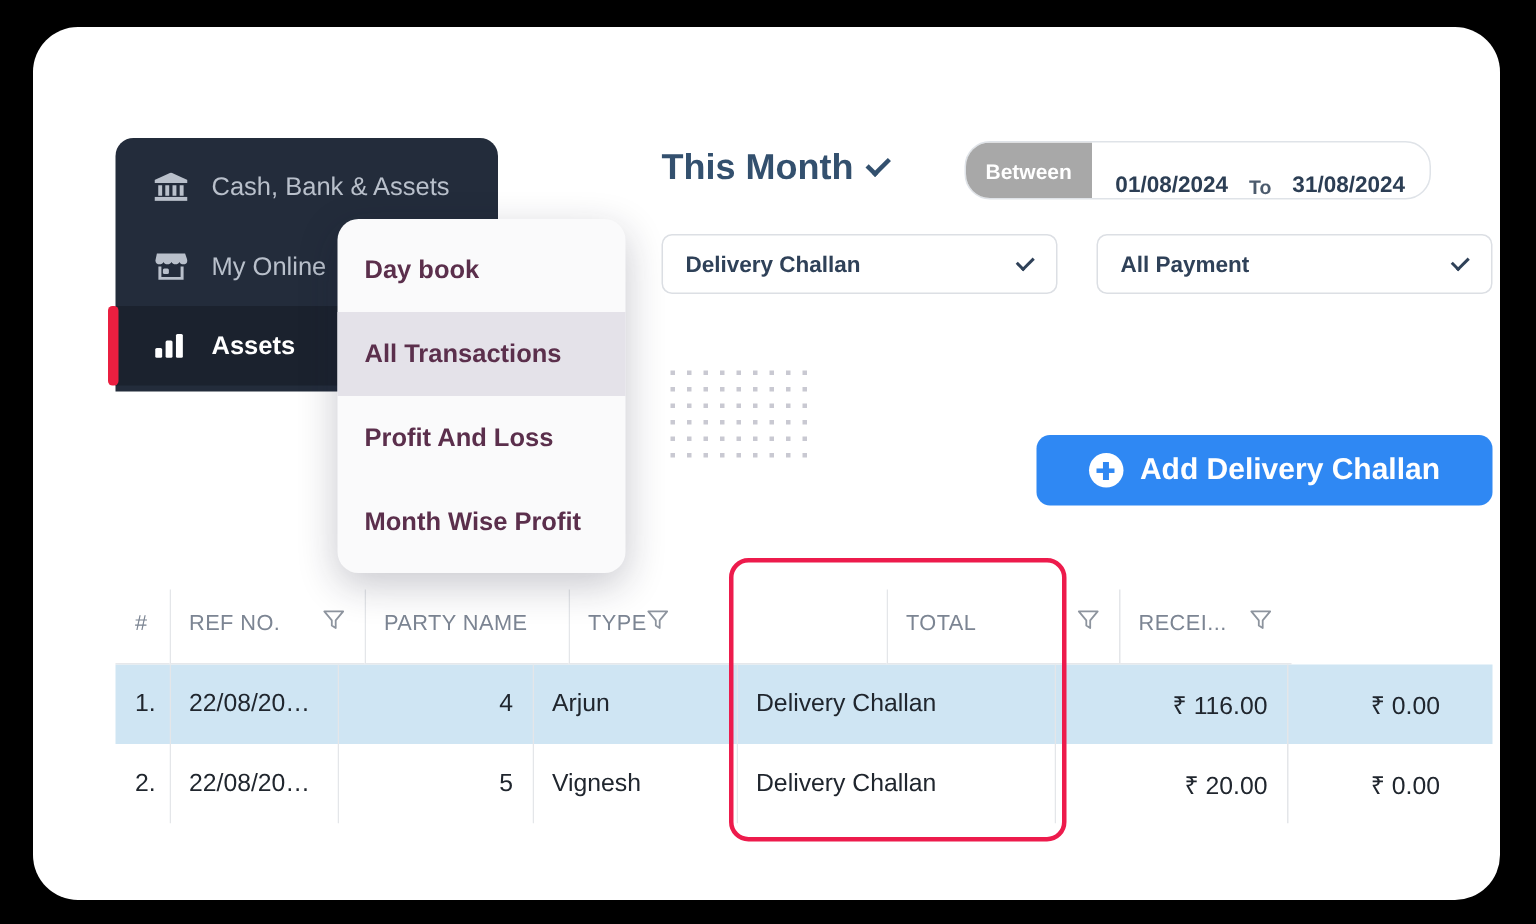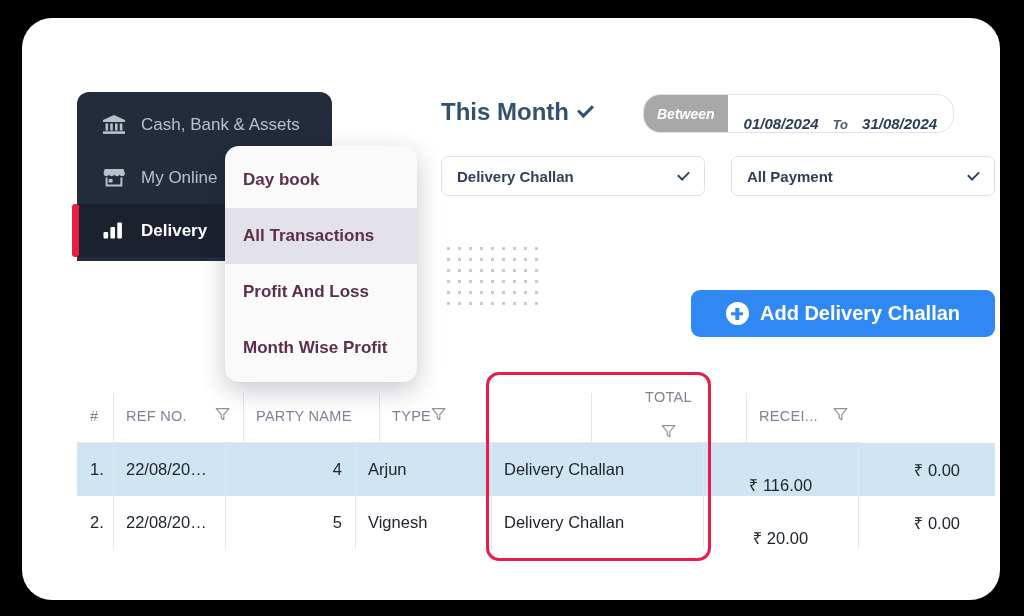--- a/index.html
+++ b/index.html
@@ -127,21 +127,20 @@
     left: 621px;
     top: 76px;
     height: 39px;
     display: flex;
     align-items: stretch;
     background: #ffffff;
     border: 1px solid #dfe3e8;
     border-radius: 17px;
     overflow: hidden;
     z-index: 5;
-    font-style: italic;
   }
   .between {
     background: #a8a8a8;
     color: #ffffff;
     font-size: 14px;
     font-weight: bold;
     display: flex;
     align-items: center;
     padding: 0 13px;
   }
@@ -265,21 +264,21 @@
     left: 0; top: 0;
     width: 1px; height: 100%;
     background: #e4e6e9;
   }
   .thead .tc.sep::before { top: 4px; height: calc(100% - 4px); }
   .c-num   { width: 36px;  justify-content: flex-start; }
   .c-date  { width: 112px; }
   .c-ref   { width: 130px; justify-content: flex-end; }
   .c-party { width: 136px; }
   .c-type  { width: 212px; }
-  .c-total { width: 155px; justify-content: flex-end; flex-direction: column; }
+  .c-total { width: 155px; justify-content: flex-end; }
   .c-recv  { width: 115px; justify-content: flex-end; }
   .thead .c-ref, .thead .c-total, .thead .c-recv { justify-content: space-between; }
   .row-hl { background: #cfe5f3; }
   .filter-ico { flex: none; }
 
   
   .annot {
     position: absolute;
     left: 464px;
     top: 354px;
@@ -408,21 +407,21 @@
         </div>
         <div class="side-item active">
           <span class="active-bar"></span>
           <span class="side-icon">
             <svg width="22" height="17" viewBox="0 0 22 17">
               <rect x="0.5" y="10" width="4.6" height="6.5" rx="1" fill="#ffffff"></rect>
               <rect x="7.4" y="5" width="4.6" height="11.5" rx="1" fill="#ffffff"></rect>
               <rect x="14.3" y="0.6" width="4.6" height="15.9" rx="1" fill="#ffffff"></rect>
             </svg>
           </span>
-          <span>Delivery</span>
+          <span>Assets</span>
         </div>
       </div>
 
     <div class="flyout" id="flyout">
         <div class="fly-item">
           <span>Day book</span>
         </div>
         <div class="fly-item sel">
           <span>All Transactions</span>
         </div>

